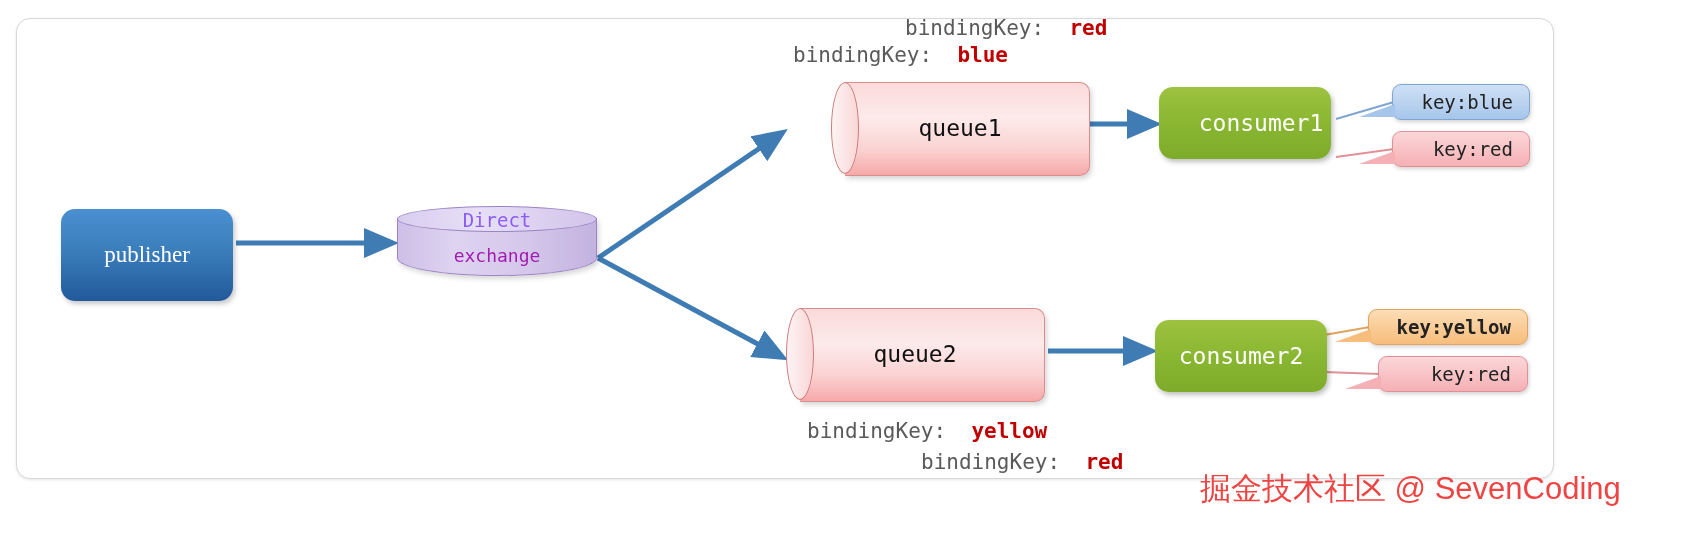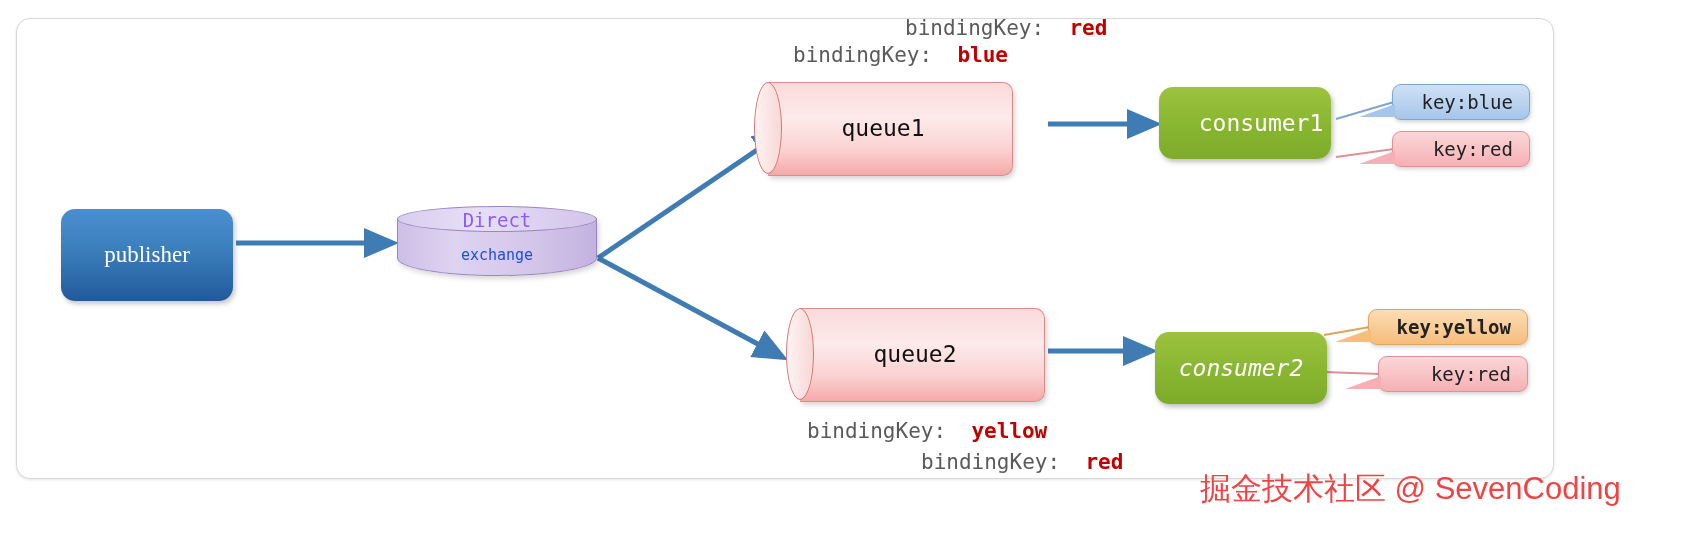--- a/index.html
+++ b/index.html
@@ -59,21 +59,21 @@
     box-shadow: 2px 3px 5px rgba(0,0,0,0.22);
     font-family: Liberation Serif, serif;
   }
   .consumer {
     width: 172px; height: 72px;
     background: linear-gradient(180deg, #9dc23f 0%, #8ab732 50%, #7dab2a 100%);
     font-size: 23px;
     box-shadow: 2px 3px 5px rgba(0,0,0,0.25);
   }
   .consumer1 { left: 1159px; top: 87px; padding-left: 32px; }
-  .consumer2 { left: 1155px; top: 332px; font-style: italic; }
+  .consumer2 { left: 1155px; top: 320px; }
 
   
   .queue {
     position: absolute;
     width: 258px;
     height: 92px;
   }
   .queue .body {
     position: absolute;
     left: 14px; top: 0;
@@ -98,21 +98,21 @@
     position: absolute;
     left: 0; top: 0;
     width: 258px; height: 92px;
     display: flex;
     align-items: center;
     justify-content: center;
     font-size: 23px;
     color: #111111;
     font-family: "DejaVu Sans Mono", "Liberation Mono", monospace;
   }
-  .queue1 { left: 754px; top: 82px; }
+  .queue1 { left: 831px; top: 82px; }
   .queue2 { left: 786px; top: 308px; }
 
   
   .exchange {
     position: absolute;
     left: 397px; top: 206px;
     width: 200px; height: 72px;
   }
   .exchange .ex-body {
     position: absolute;
@@ -146,22 +146,22 @@
     color: #8b5cf6;
     font-family: "DejaVu Sans Mono", "Liberation Mono", monospace;
   }
   .exchange .ex-main-label {
     position: absolute;
     left: 0; top: 28px;
     width: 200px; height: 42px;
     display: flex;
     align-items: center;
     justify-content: center;
-    font-size: 15px;
-    color: #1d4ed8;
+    font-size: 18px;
+    color: #a21caf;
     font-family: "DejaVu Sans Mono", "Liberation Mono", monospace;
   }
 
   
   .binding {
     position: absolute;
     font-size: 21px;
     color: #5a5a5a;
     white-space: nowrap;
     font-family: "DejaVu Sans Mono", "Liberation Mono", monospace;

